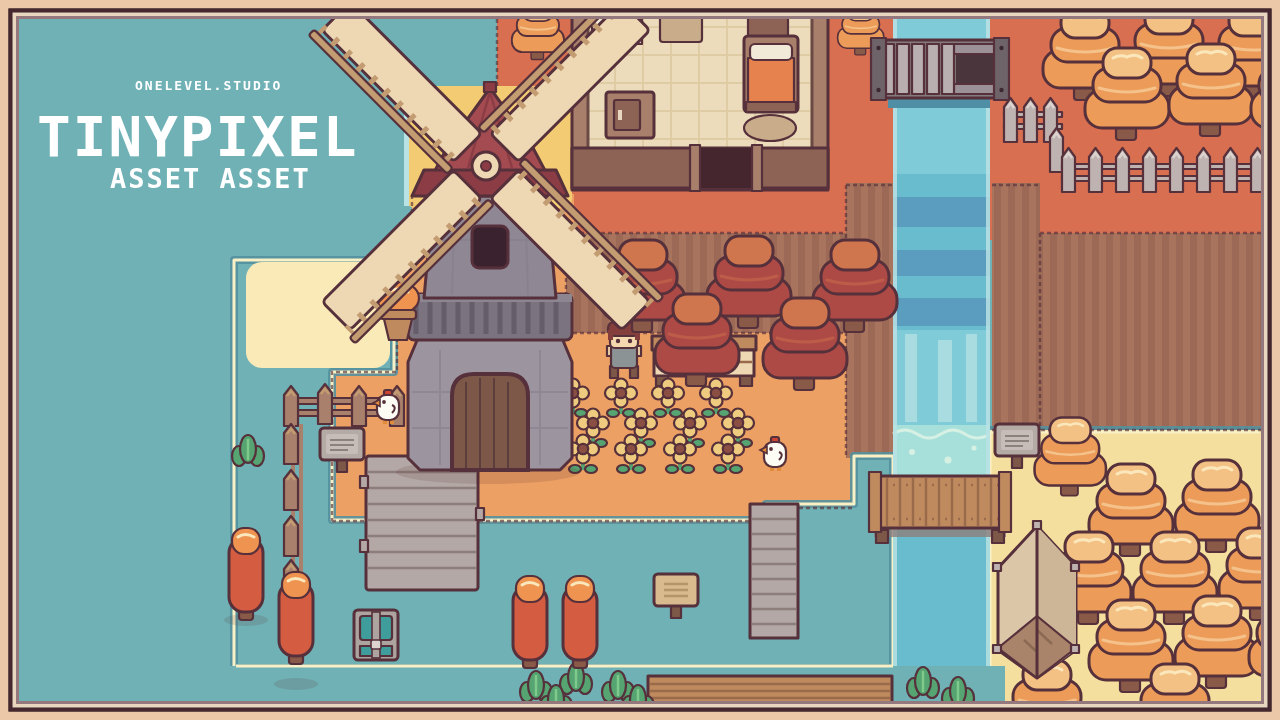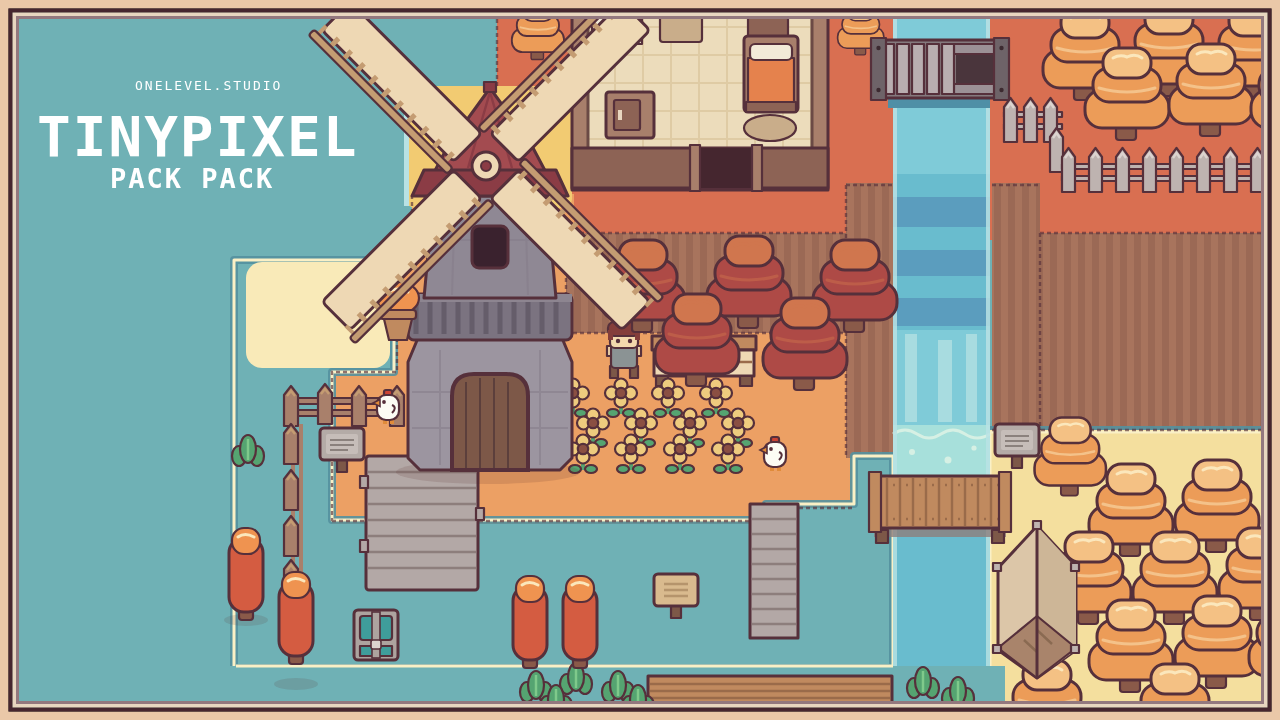--- a/index.html
+++ b/index.html
@@ -39,21 +39,21 @@
   .grid-line{stroke:var(--floor-line);stroke-width:2;fill:none}
   .rung{stroke:var(--blade-wood)}
   .seam{stroke:#857b88;stroke-width:2;opacity:.55;fill:none}
   .plank-line{stroke:var(--plank-gray-dark);stroke-width:2.4;fill:none}
   .bline{stroke:var(--bridge-wood-dark);stroke-width:2.4;fill:none}
   .squig{stroke:var(--tree-cream);stroke-width:3;fill:none;stroke-linecap:round}
   .squig2{stroke:var(--tree-red-light);stroke-width:3;fill:none;stroke-linecap:round}
 
   
   .title-block{position:absolute;left:0;top:0;color:var(--title-white);}
-  .studio{position:absolute;left:135px;top:78px;font-size:13px;font-weight:normal;letter-spacing:2px;white-space:nowrap;}
+  .studio{position:absolute;left:135px;top:78px;font-size:13px;font-weight:bold;letter-spacing:2px;white-space:nowrap;}
   .big-title{position:absolute;left:37px;top:104px;font-size:56px;font-weight:bold;letter-spacing:2px;white-space:nowrap;}
   .sub-title{position:absolute;left:110px;top:163px;font-size:27px;font-weight:bold;letter-spacing:2px;white-space:nowrap;}
 </style>
 </head>
 <body>
 
 <div class="stage">
 <svg viewBox="0 0 1280 720" width="1280" height="720">
   <defs>
     <clipPath id="scene">
@@ -484,15 +484,15 @@
     <rect x="4" y="4" width="1272" height="712" fill="none" stroke="var(--frame-outer)" stroke-width="9"></rect>
     <rect x="10.5" y="10.5" width="1259" height="699" fill="none" stroke="var(--frame-dark)" stroke-width="4"></rect>
     <rect x="14.5" y="14.5" width="1251" height="691" fill="none" stroke="var(--frame-cream)" stroke-width="4"></rect>
     <rect x="17.5" y="17.5" width="1245" height="685" fill="none" stroke="var(--frame-mauve)" stroke-width="3"></rect>
   </g>
 </svg>
 
 <div class="title-block">
   <div class="studio">ONELEVEL.STUDIO</div>
   <div class="big-title">TINYPIXEL</div>
-  <div class="sub-title">PACK PACK</div>
+  <div class="sub-title">ASSET ASSET</div>
 </div>
 </div>
 
 </body></html>

